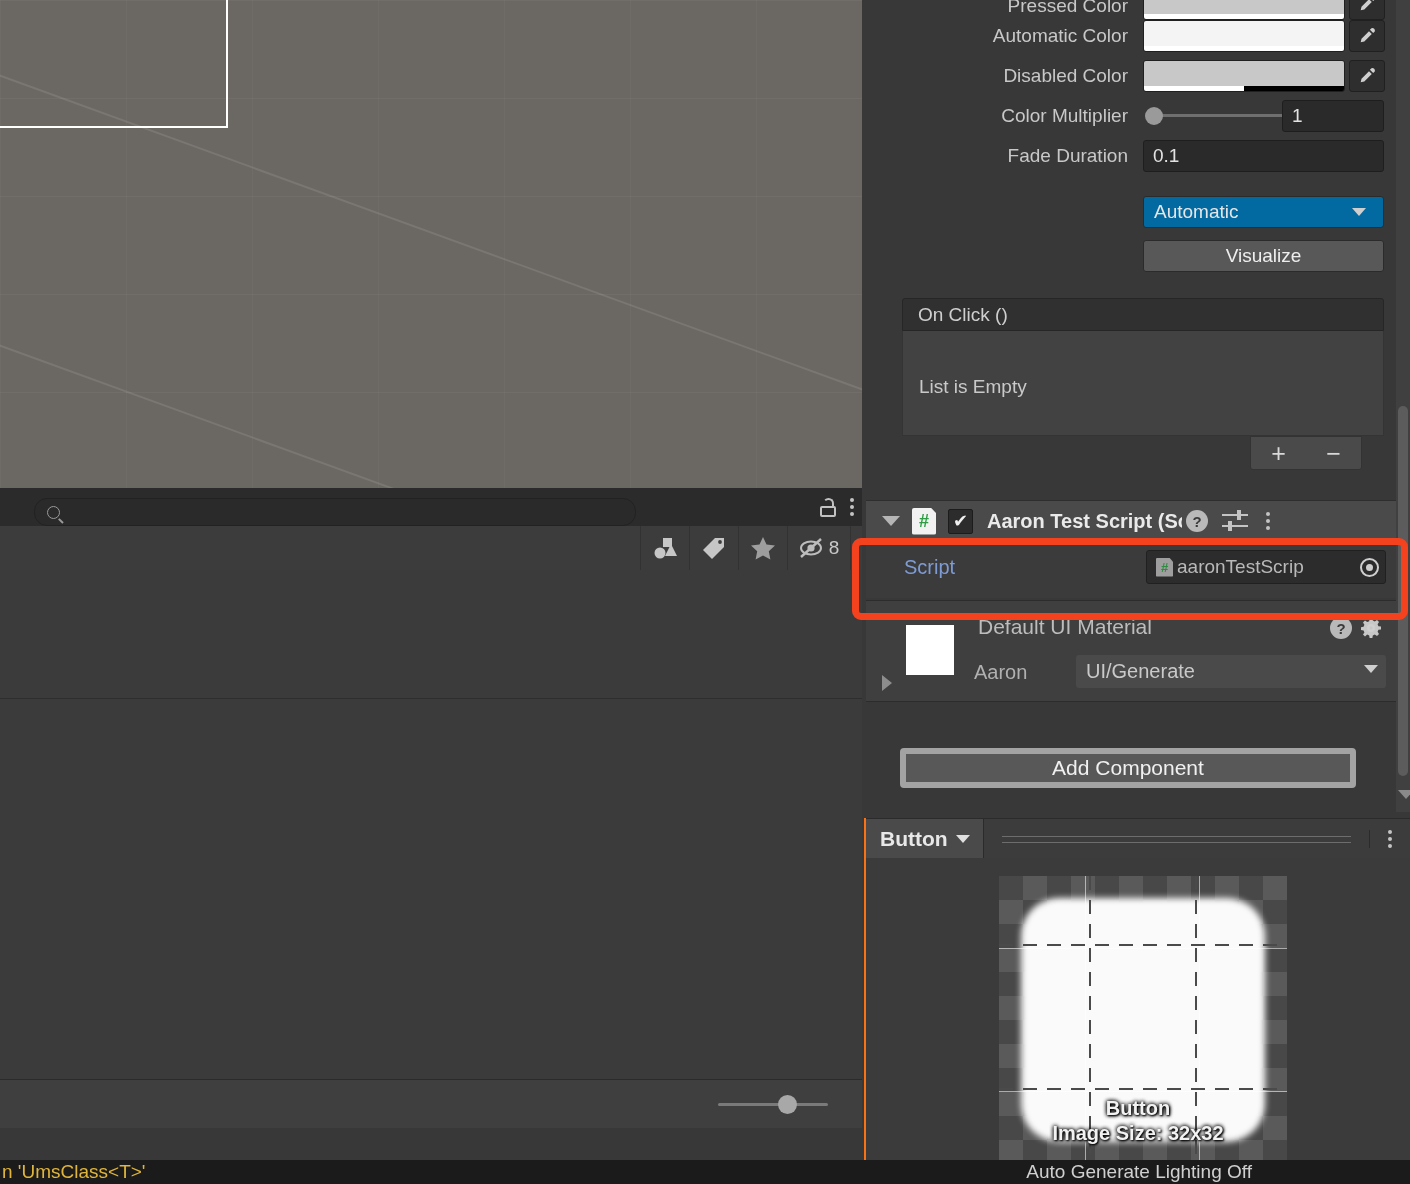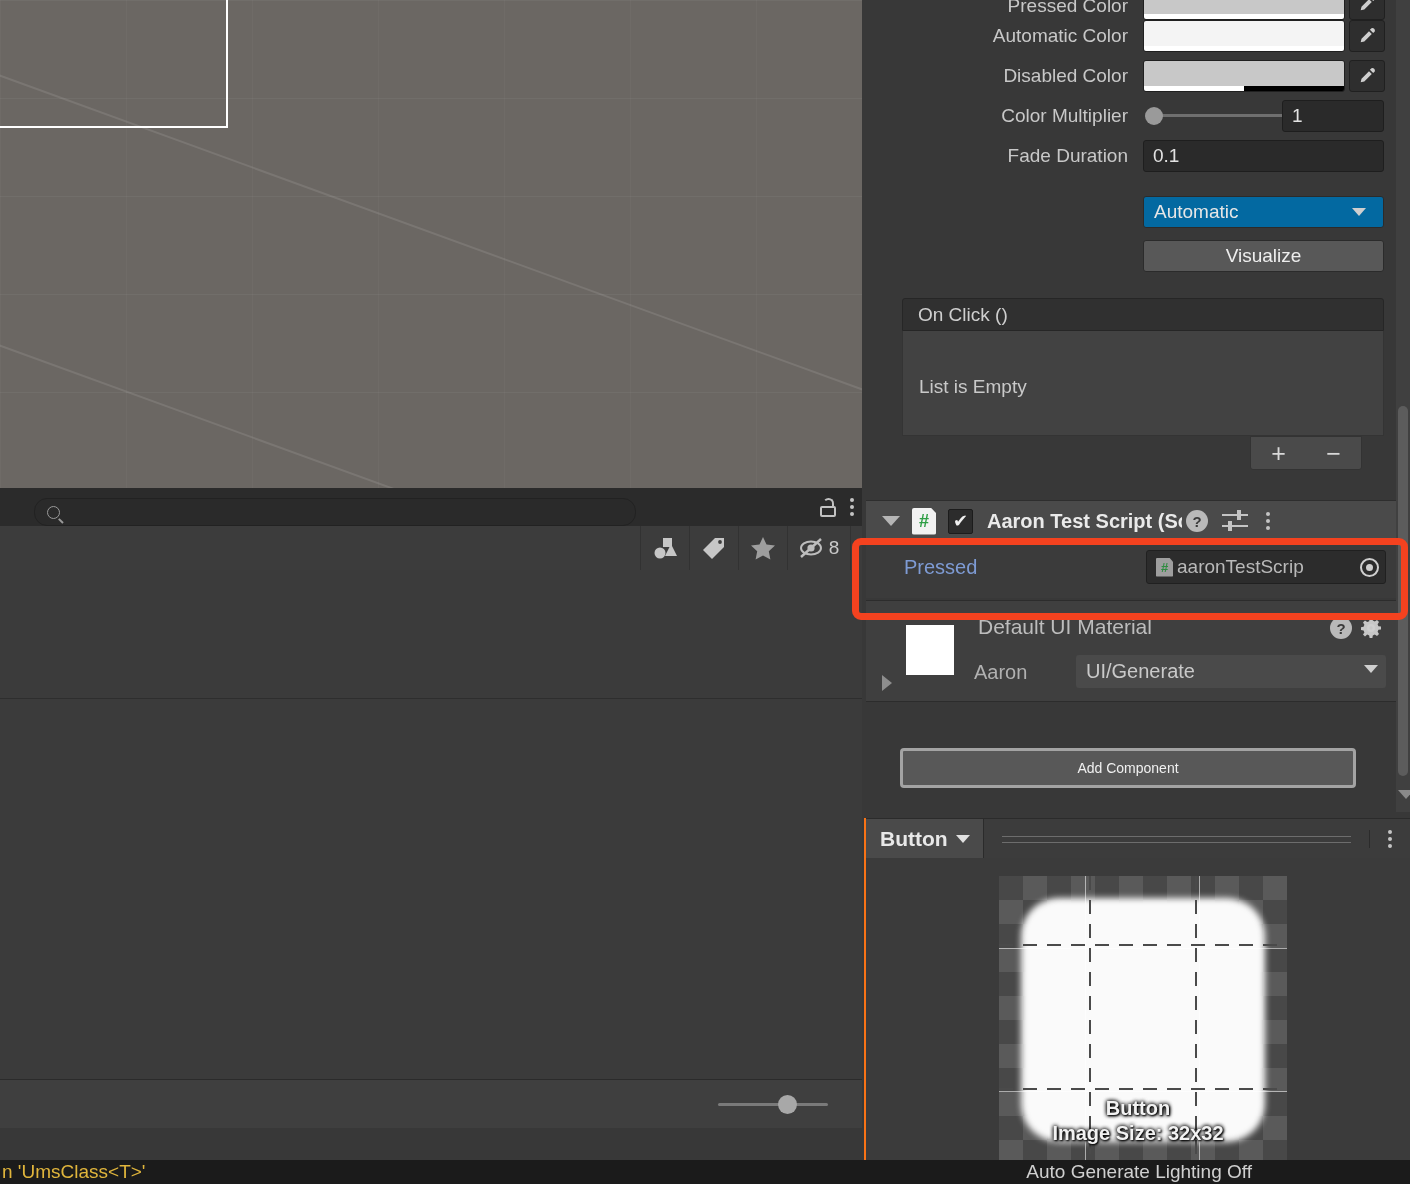--- a/index.html
+++ b/index.html
@@ -125,21 +125,21 @@
   .mat-name{position:absolute;left:112px;top:14px;color:#bdbdbd;font-size:21px;}
   .mat-arrow{position:absolute;left:16px;top:74px;width:0;height:0;border-top:8px solid transparent;
     border-bottom:8px solid transparent;border-left:10px solid #8d8d8d;}
   .mat-shader-lbl{position:absolute;left:108px;top:60px;color:#b0b0b0;font-size:20px;}
   .mat-shader{position:absolute;left:210px;top:54px;width:310px;height:33px;background:#4a4a4a;
     border-radius:3px;color:#c9c9c9;font-size:20px;display:flex;align-items:center;padding-left:10px;box-sizing:border-box;}
   .mat-gear{position:absolute;right:18px;top:16px;width:22px;height:22px;}
   .mat-help{position:absolute;right:48px;top:16px;}
 
   .addcomp{position:absolute;left:900px;top:748px;width:456px;height:40px;background:#585858;
-    border:3px solid #a3a3a3;border-radius:4px;color:#f0f0f0;font-size:14px;
+    border:6px solid #a3a3a3;border-radius:4px;color:#f0f0f0;font-size:21px;
     display:flex;align-items:center;justify-content:center;box-sizing:border-box;}
 
   
   .prev{position:absolute;left:864px;top:818px;width:546px;height:342px;background:#f97316;}
   .prev-bar{position:absolute;left:2px;top:0;width:544px;height:40px;background:#3c3c3c;
     border-top:1px solid #2b2b2b;border-bottom:1px solid #2b2b2b;display:flex;align-items:center;}
   .prev-name{width:118px;height:40px;background:#4a4a4a;color:#e8e8e8;font-size:21px;font-weight:bold;
     display:flex;align-items:center;padding-left:14px;box-sizing:border-box;border-right:1px solid #2b2b2b;}
   .prev-name .c{width:0;height:0;border-left:7px solid transparent;border-right:7px solid transparent;
     border-top:8px solid #e0e0e0;margin-left:8px;}
@@ -334,21 +334,21 @@
         <b></b>
       </div>
     <div class="kebab" style="margin-left:18px;">
         <i></i>
         <i></i>
         <i></i>
       </div>
   </div>
 
   <div class="script-row">
-    <div class="script-lbl">Pressed</div>
+    <div class="script-lbl">Script</div>
     <div class="objfield">
       <div class="mini">#</div>
       <div class="nm">aaronTestScrip</div>
       <div class="dot"></div>
     </div>
   </div>
 
   <div class="mat-block">
     <div class="mat-arrow"></div>
     <div class="mat-swatch"></div>

